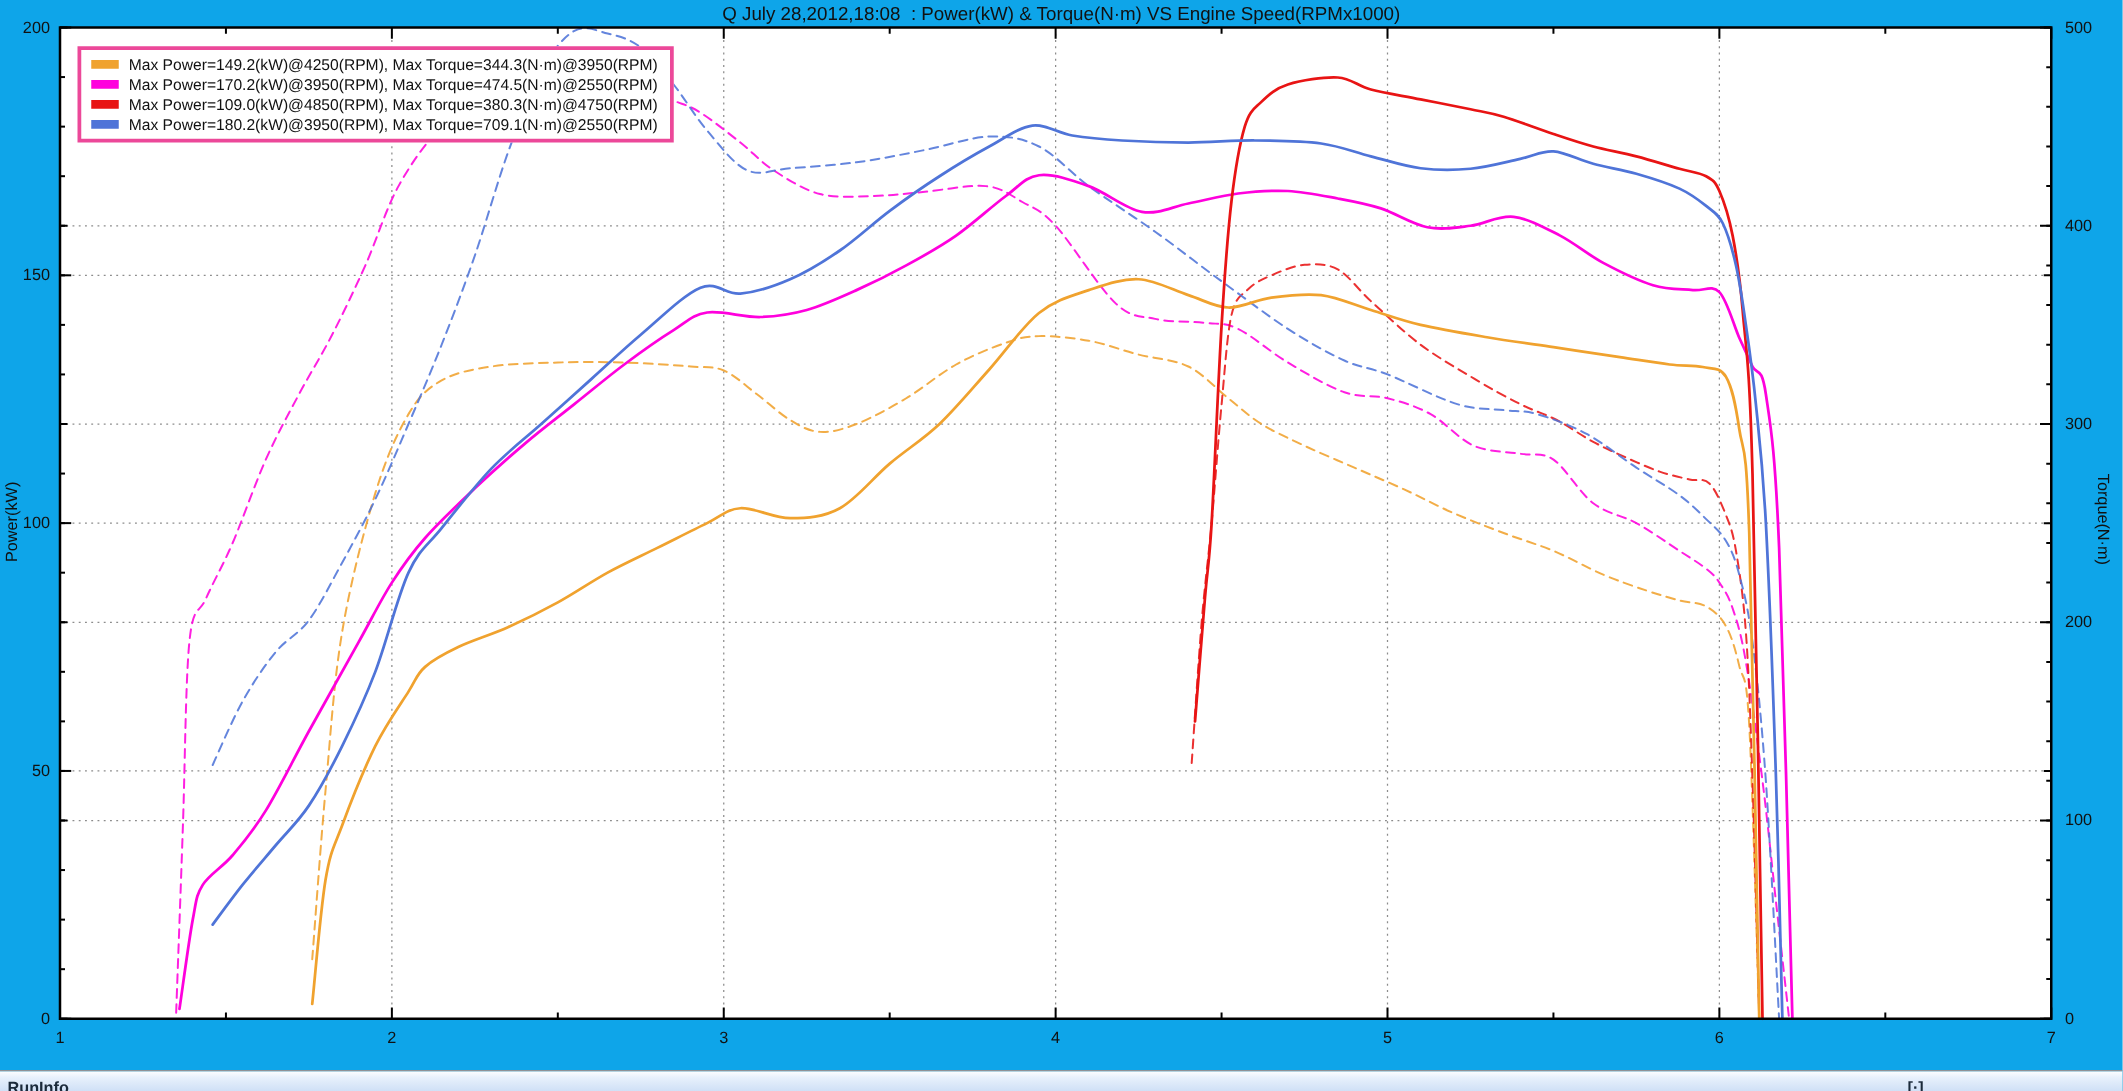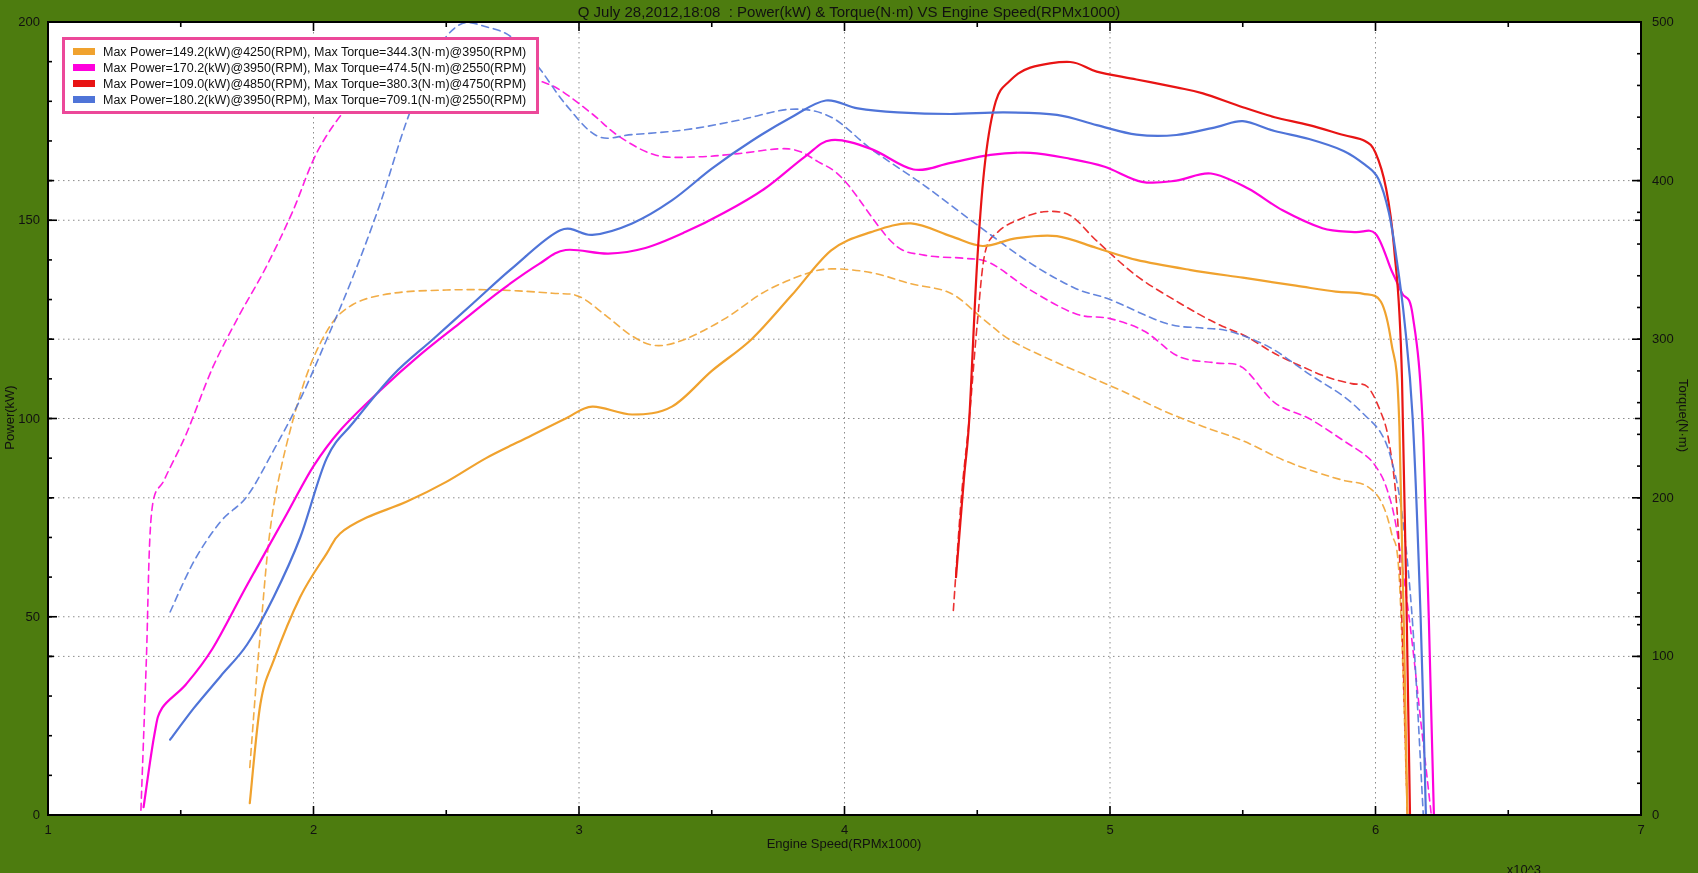--- a/index.html
+++ b/index.html
@@ -1,17 +1,17 @@
 <!DOCTYPE html>
 <html><head>
 <meta charset="utf-8">
 <style>
   html,body{margin:0;padding:0;}
   body{font-family:"Liberation Sans","DejaVu Sans",sans-serif;background:#d4d2cb;}
-  #app{position:relative;width:1698px;height:873px;background:#4d7c0f;overflow:hidden;}
+  #app{position:relative;width:1698px;height:873px;background:#0ea5e9;overflow:hidden;}
   #chart-svg{position:absolute;left:0;top:0;}
   .title{position:absolute;left:0;top:3px;width:1698px;text-align:center;
          font-size:15px;color:#111;white-space:pre;}
   .legend{position:absolute;left:62px;top:37px;background:#ffffff;border:3px solid #ec4899;
           padding:5px 10px 5px 8px;display:flex;flex-direction:column;gap:3px;z-index:5;}
   .legend-row{display:flex;align-items:center;gap:8px;height:13px;}
   .swatch{display:inline-block;width:22px;height:7px;flex:0 0 22px;}
   .legend-label{font-size:12.5px;color:#111;white-space:pre;}
   .ylabel-left{position:absolute;left:-31px;top:410px;width:80px;text-align:center;
                transform:rotate(-90deg);font-size:13px;color:#111;}
@@ -183,16 +183,19 @@
       <span class="legend-label">Max Power=109.0(kW)@4850(RPM), Max Torque=380.3(N·m)@4750(RPM)</span>
     </div>
     <div class="legend-row">
       <span class="swatch" style="background: rgb(79, 116, 216);"></span>
       <span class="legend-label">Max Power=180.2(kW)@3950(RPM), Max Torque=709.1(N·m)@2550(RPM)</span>
     </div>
   </div>
 
   <div class="ylabel-left">Power(kW)</div>
   <div class="ylabel-right">Torque(N·m)</div>
-  <div class="xlabel">Engine Speed(RPMx1000)</div>
   <div class="xmult">x10^3</div>
 
+  <div class="statusbar">
+    <span class="status-frag frag-left">RunInfo</span>
+    <span class="status-frag frag-right">[·]</span>
+  </div>
 </div>
 
 </body></html>

